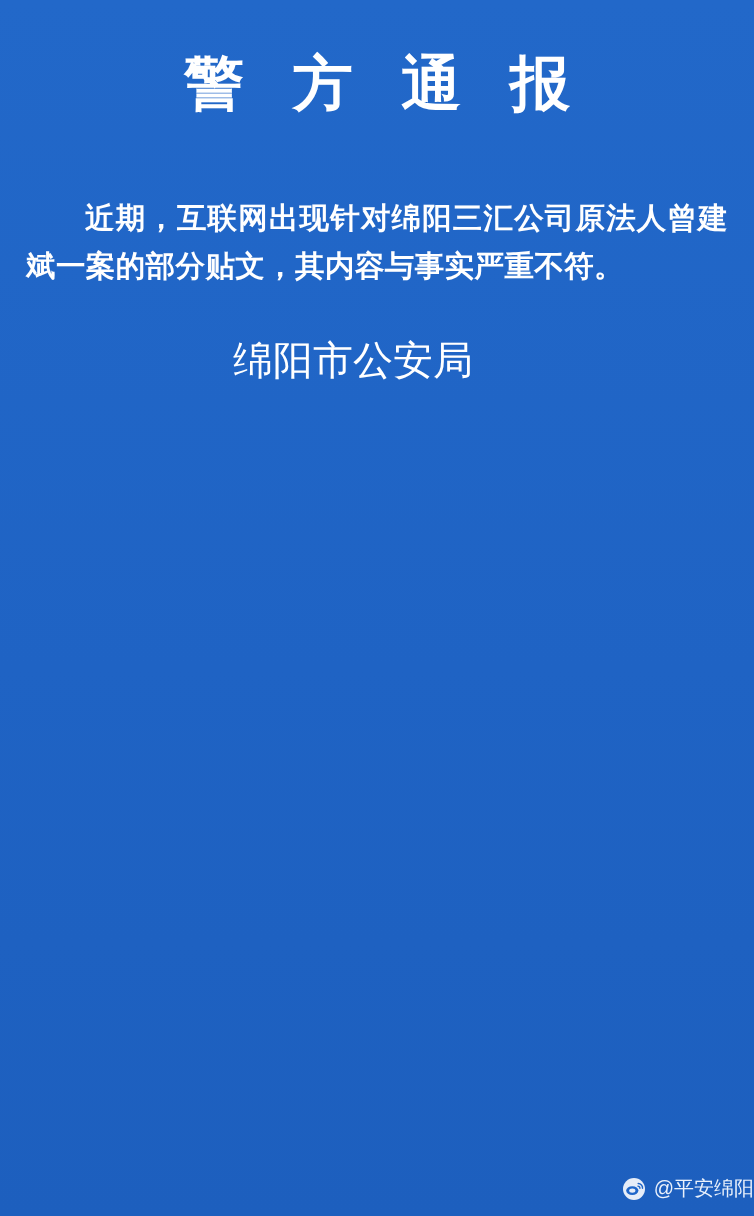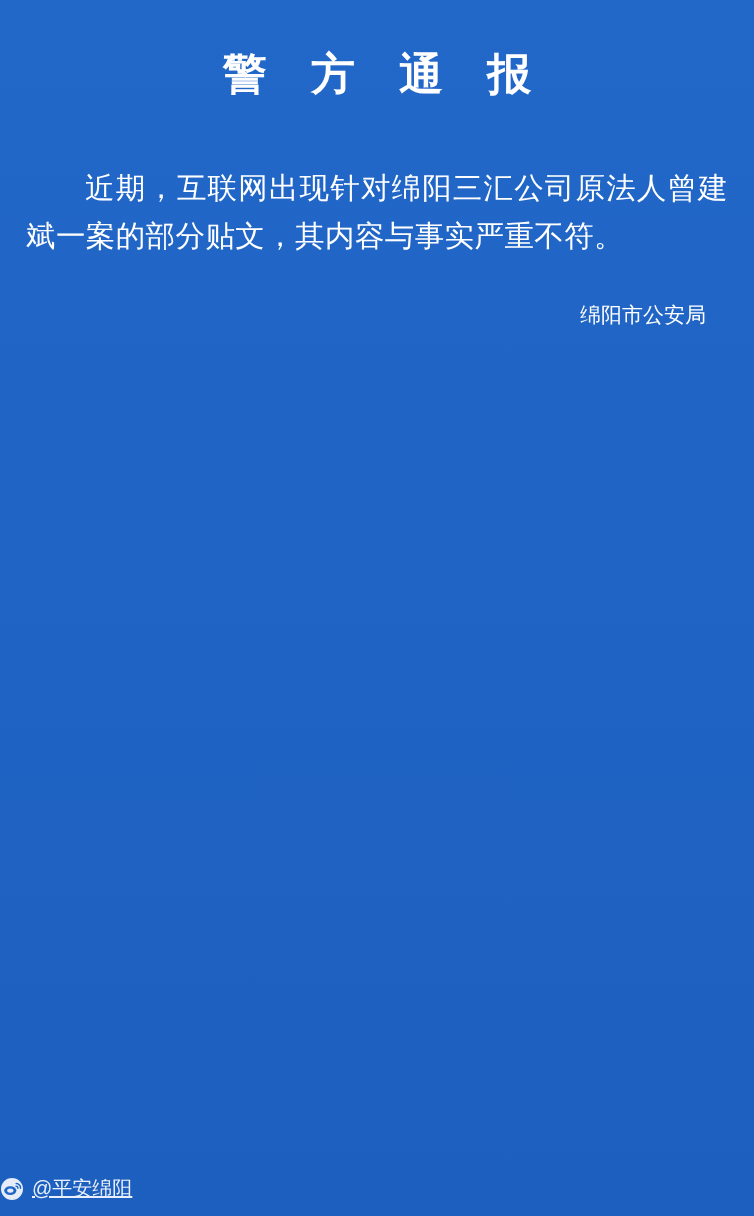--- a/index.html
+++ b/index.html
@@ -18,60 +18,60 @@
   .page {
     position: absolute;
     inset: 0;
     background: linear-gradient(180deg, #2268c9 0%, #1f63c4 55%, #1d5fbe 100%);
     display: flex;
     flex-direction: column;
   }
   .title {
     margin-top: 48px;
     text-align: center;
-    font-size: 44px;
+    font-size: 60px;
     font-weight: bold;
     letter-spacing: 16px;
     text-indent: 16px;
     line-height: 1.2;
     color: #ffffff;
   }
   .body-copy {
     margin: 34px 26px 0 26px;
     font-size: 29.5px;
     line-height: 1.62;
     letter-spacing: 0.4px;
     text-align: justify;
     text-justify: inter-ideograph;
   }
   .body-copy p {
     margin: 0 0 6px 0;
     text-indent: 2em;
+    font-weight: bold;
   }
   .signature {
     margin: 30px 48px 0 0;
-    text-align: right;
-    font-size: 21px;
+    text-align: center;
+    font-size: 40px;
     line-height: 1.62;
   }
   .signature div {
     margin-top: 2px;
   }
   .footer {
     position: absolute;
     left: 0;
     right: 0;
     bottom: 14px;
     display: flex;
     align-items: center;
-    justify-content: flex-start;
+    justify-content: flex-end;
     gap: 8px;
     font-size: 20px;
     color: #e9f0fb;
-    text-decoration: underline;
   }
   .weibo-mark {
     display: inline-flex;
     align-items: center;
     justify-content: center;
     width: 24px;
     height: 24px;
   }
   .weibo-mark svg { display: block; }
   .spacer { flex: 1 1 auto; }

